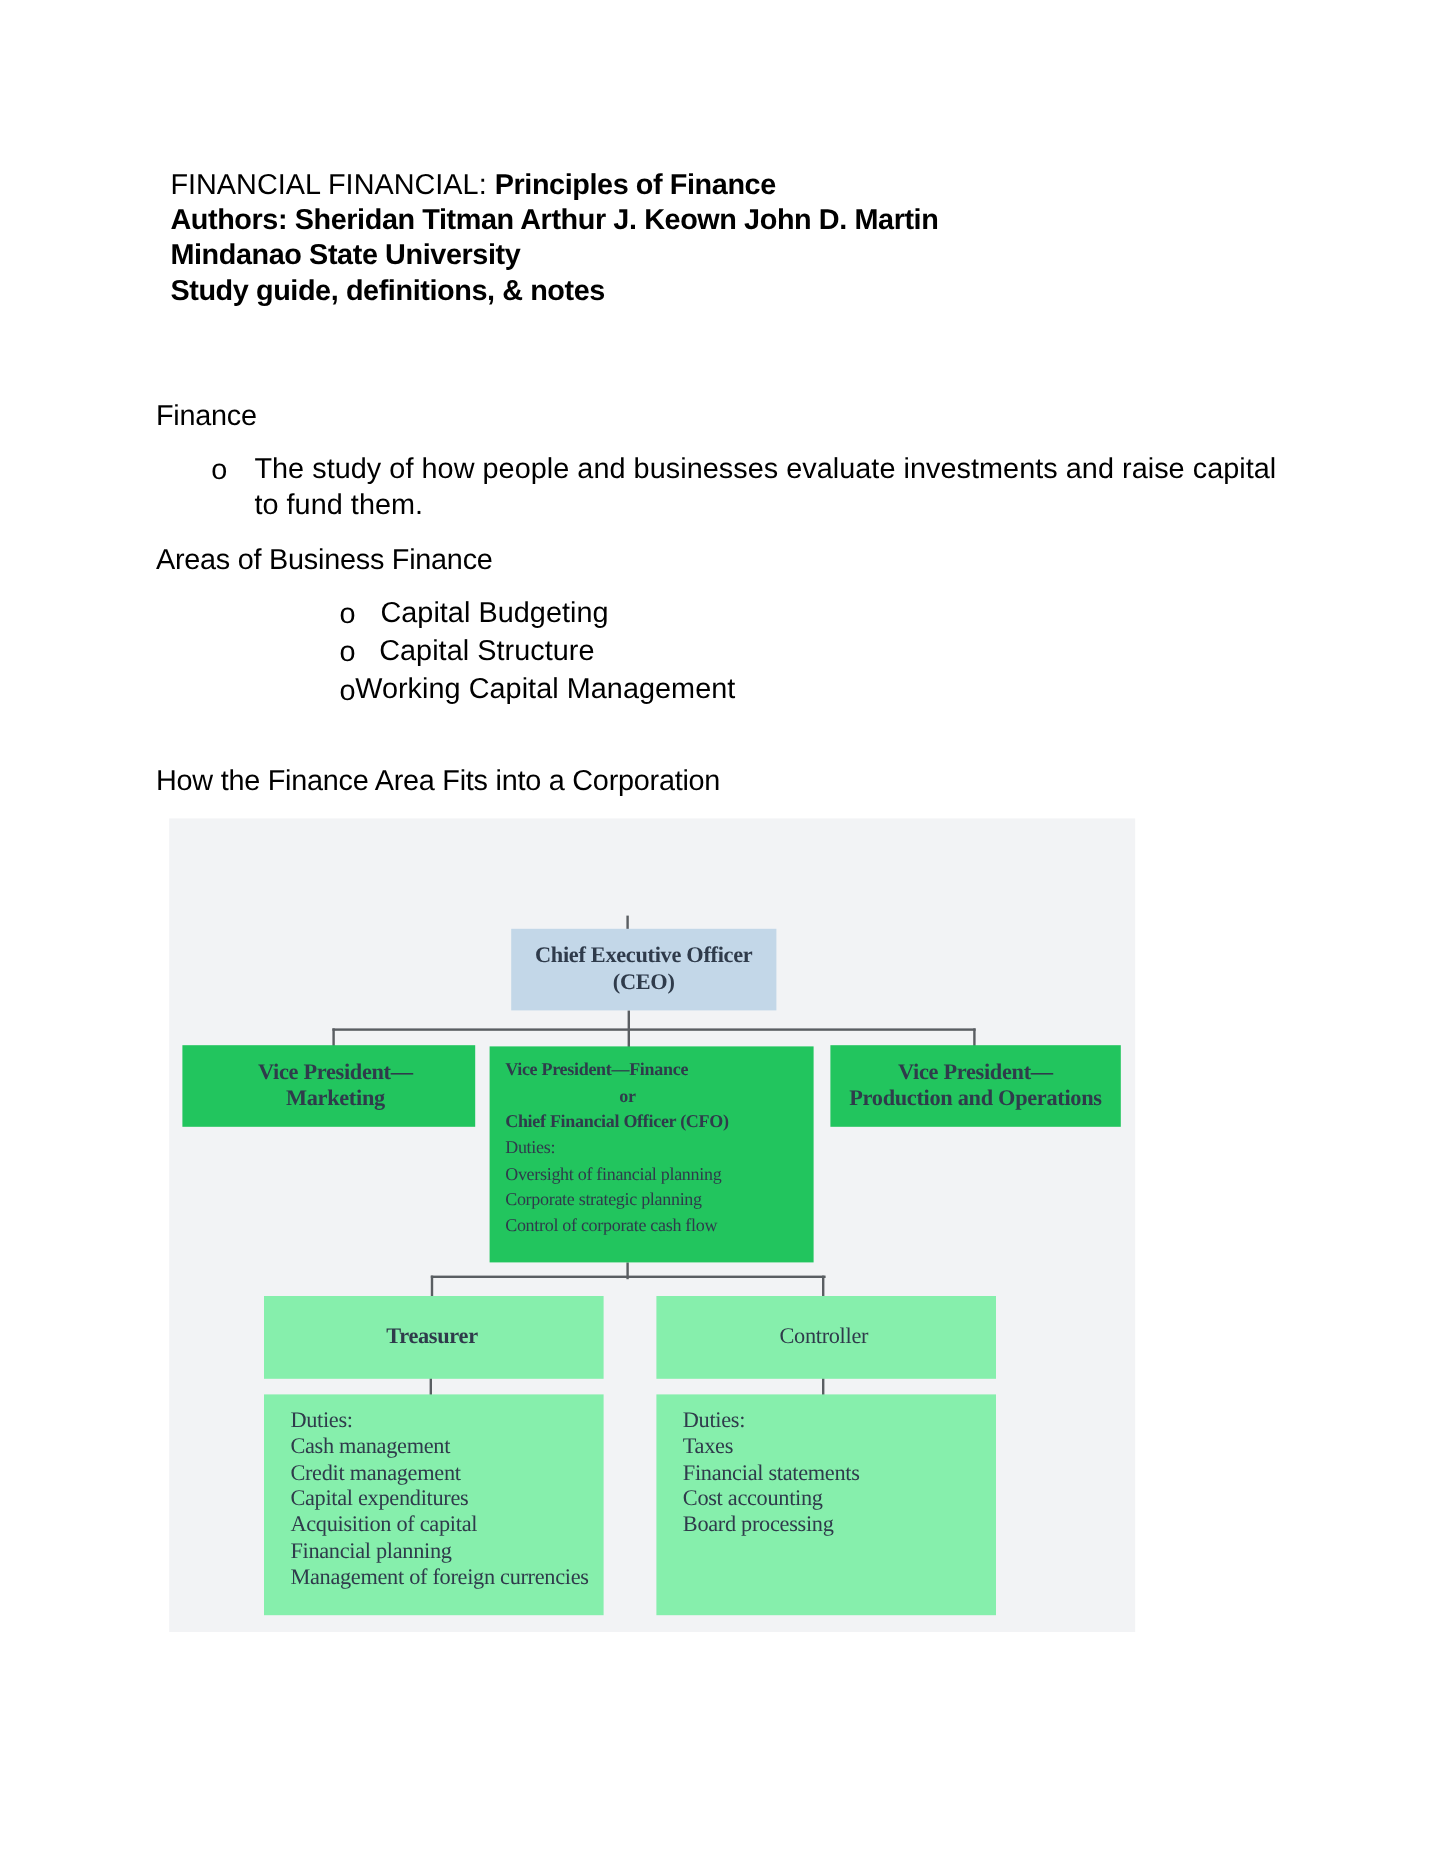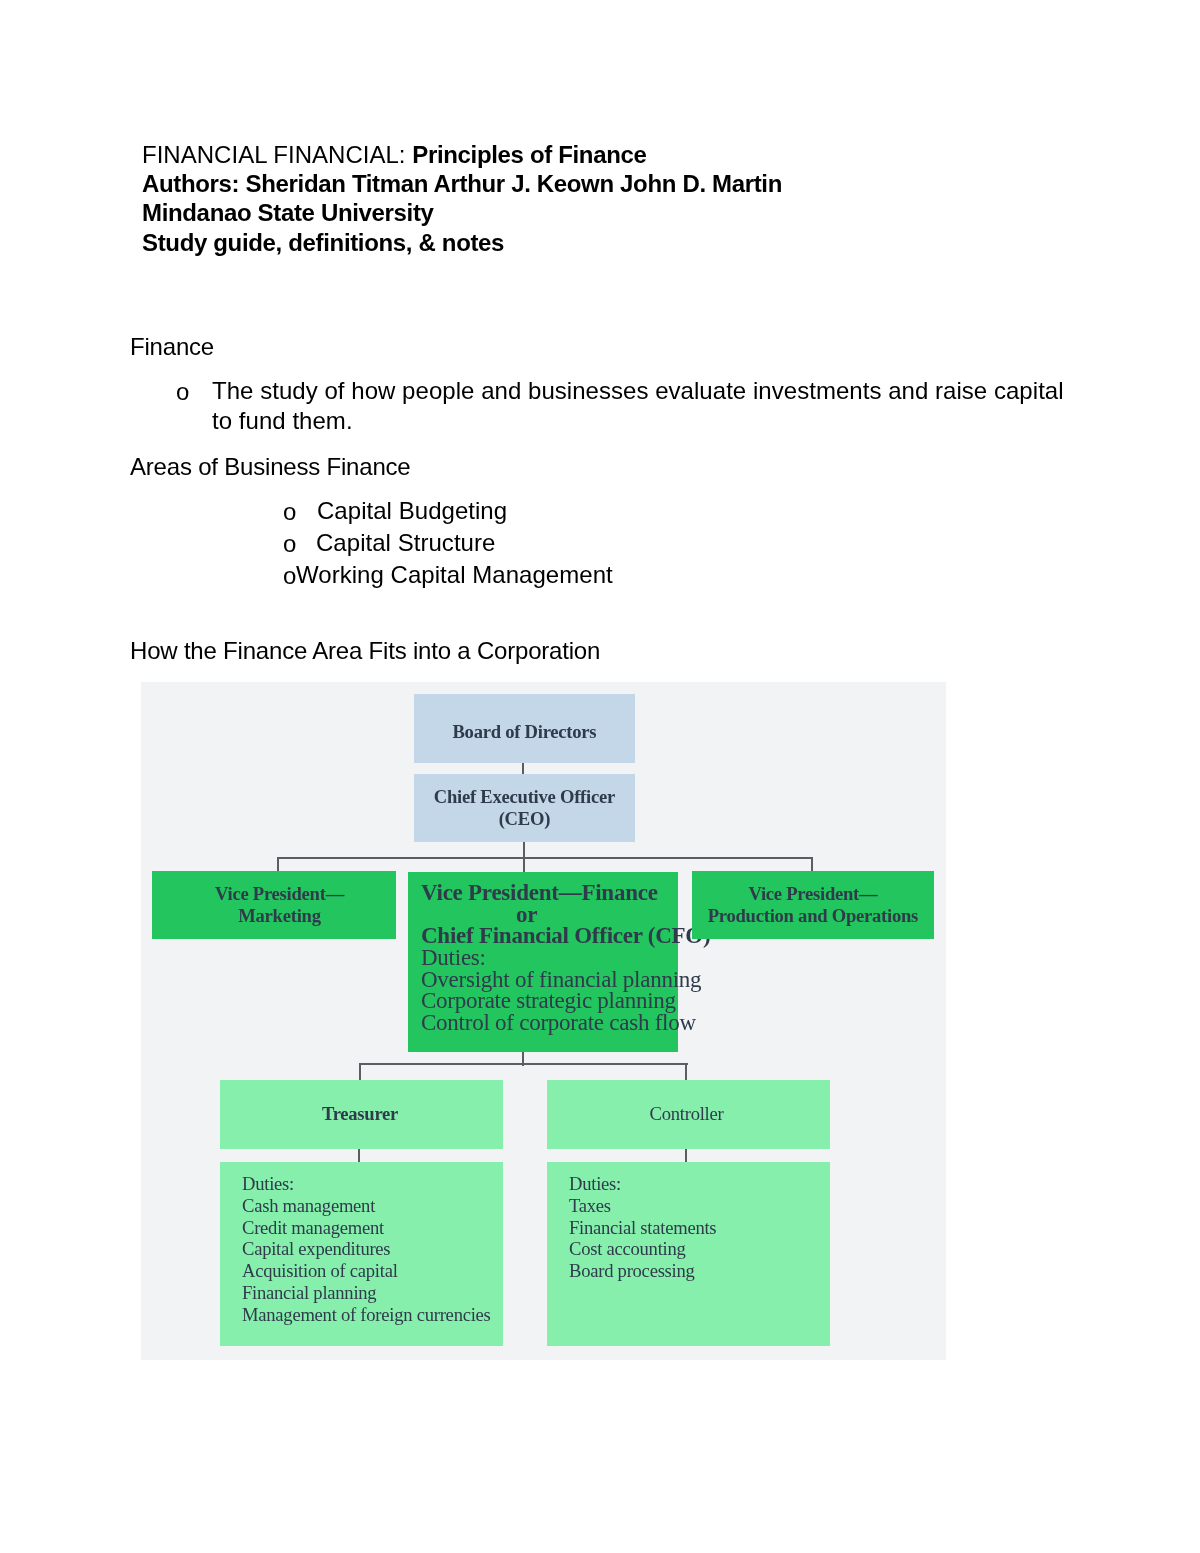--- a/index.html
+++ b/index.html
@@ -84,35 +84,32 @@
     <div class="conn" style="left:136px;top:174.6px;width:536px;height:2.1px"></div>
     <div class="conn" style="left:136.2px;top:174.6px;width:2.1px;height:15.1px"></div>
     <div class="conn" style="left:669.8px;top:174.6px;width:2.1px;height:15.1px"></div>
     <div class="conn" style="left:381px;top:369.6px;width:2.1px;height:14px"></div>
     <div class="conn" style="left:217.6px;top:381.3px;width:329px;height:2.1px"></div>
     <div class="conn" style="left:217.8px;top:381.3px;width:2.1px;height:18.1px"></div>
     <div class="conn" style="left:543.9px;top:381.3px;width:2.1px;height:18.1px"></div>
     <div class="conn" style="left:217.2px;top:466.2px;width:2.1px;height:16.2px"></div>
     <div class="conn" style="left:543.5px;top:466.2px;width:2.1px;height:16.2px"></div>
 
-    <div class="node blue" style="left:273px;top:12px;width:220.8px;height:69.3px;font-size:18.6px;font-weight:700;text-align:center;padding-top:27px;line-height:22.2px">
-      <span class="nline">Board of Directors</span>
-    </div>
 
-    <div class="node blue" style="left:273px;top:91.5px;width:220.8px;height:68px;font-size:18.6px;font-weight:700;text-align:center;padding-top:12.2px;line-height:22.2px">
+    <div class="node blue" style="left:285px;top:91.5px;width:220.8px;height:68px;font-size:18.6px;font-weight:700;text-align:center;padding-top:12.2px;line-height:22.2px">
       <span class="nline">Chief Executive Officer</span>
       <span class="nline">(CEO)</span>
     </div>
 
     <div class="node yellow" style="left:11px;top:188.8px;width:244px;height:68px;font-size:18.6px;font-weight:700;text-align:center;padding:12px 0 0 11px;line-height:22.2px">
       <span class="nline">Vice President—</span>
       <span class="nline">Marketing</span>
     </div>
 
-    <div class="node yellow" style="left:267px;top:189.8px;width:270px;height:180px;font-size:23px;padding:10px 4px 0 13px;line-height:21.7px">
+    <div class="node yellow" style="left:267px;top:189.8px;width:270px;height:180px;font-size:15px;padding:10px 4px 0 13px;line-height:21.7px">
       <span class="nline" style="font-weight:700">Vice President—Finance</span>
       <span class="nline" style="font-weight:700;padding-left:95px">or</span>
       <span class="nline" style="font-weight:700">Chief Financial Officer (CFO)</span>
       <span class="nline">Duties:</span>
       <span class="nline">Oversight of financial planning</span>
       <span class="nline">Corporate strategic planning</span>
       <span class="nline">Control of corporate cash flow</span>
     </div>
 
     <div class="node yellow" style="left:550.8px;top:188.8px;width:242.2px;height:68px;font-size:18.6px;font-weight:700;text-align:center;padding-top:12px;line-height:22.2px">

